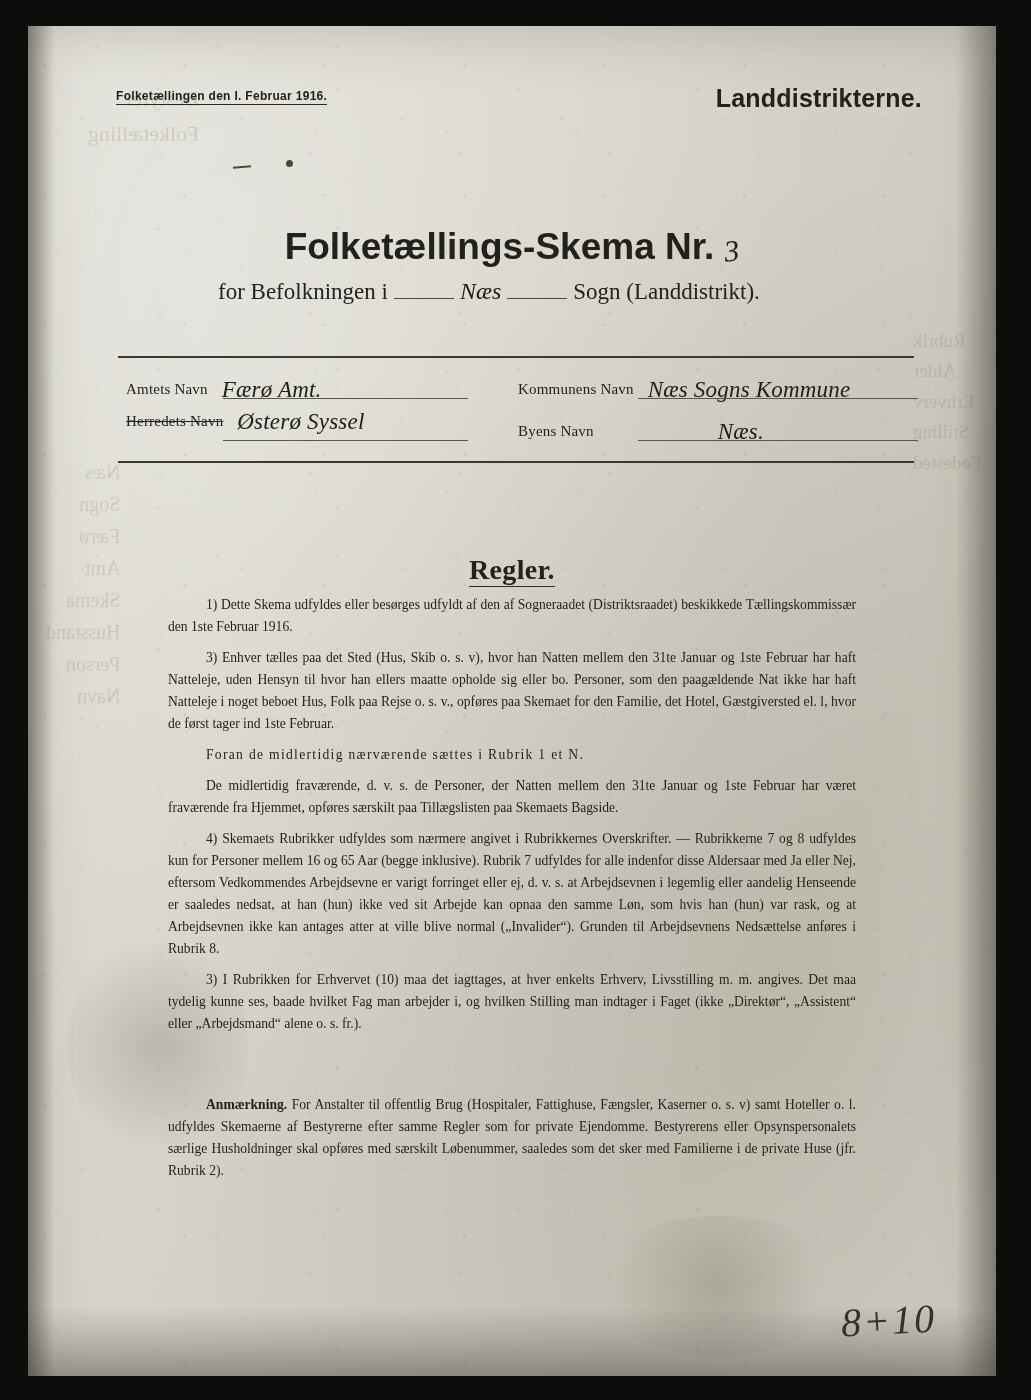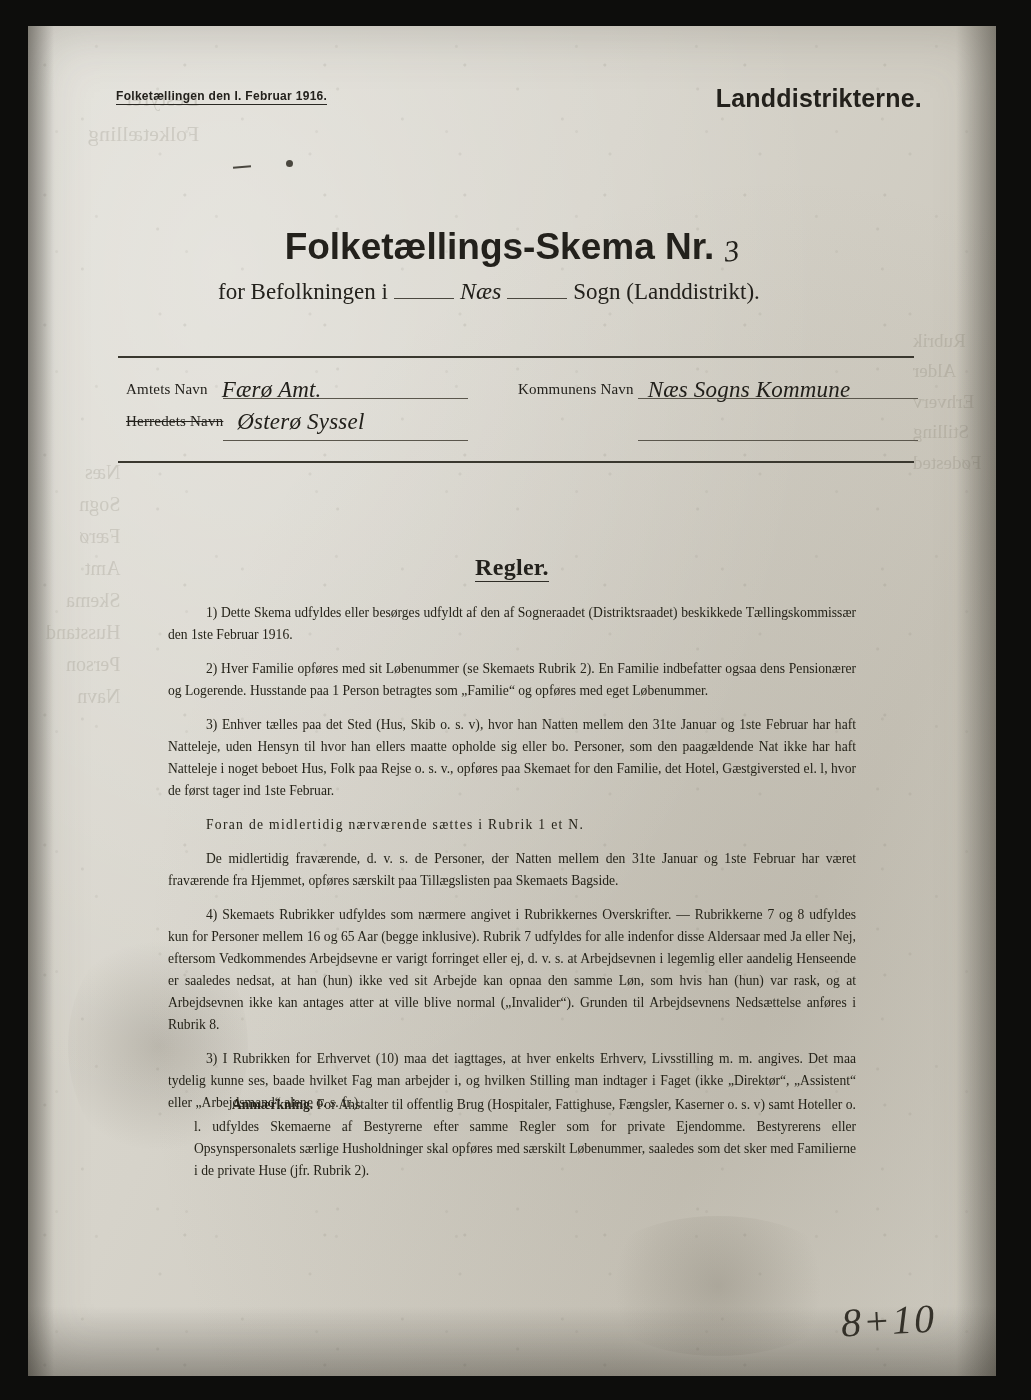--- a/index.html
+++ b/index.html
@@ -179,52 +179,51 @@
   }
   .ul-amt   { left: 195px; width: 245px; top: 372px; }
   .ul-herr  { left: 195px; width: 245px; top: 414px; }
   .ul-komm  { left: 610px; width: 280px; top: 372px; }
   .ul-byens { left: 610px; width: 280px; top: 414px; }
 
   .regler {
     position: absolute;
     left: 0; right: 0; top: 528px;
     text-align: center;
-    font-size: 24px;
+    font-size: 28px;
     letter-spacing: .3px;
     font-family: "Liberation Serif", serif;
     font-weight: bold;
   }
   .regler .u { border-bottom: 1.5px solid #2e2c26; padding-bottom: 1px;}
 
   .rules {
     position: absolute;
     left: 140px;
     right: 140px;
     top: 564px;
     font-size: 13.6px;
     line-height: 1.62;
     text-align: justify;
     color: #252319;
   }
-  .rules p { margin: 12px 0 9px 0; }
+  .rules p { margin: 4px 0 9px 0; }
   .rules p.ind { text-indent: 38px; }
   .rules .sp { letter-spacing: 1.3px; }
 
   .note {
     position: absolute;
     left: 140px;
     right: 140px;
     top: 1068px;
     font-size: 13.6px;
     line-height: 1.62;
     text-align: justify;
     color: #252319;
     text-indent: 38px;
-    margin-left: 26px;
   }
   .note .b { font-weight: bold; }
 
   .corner-mark {
     position: absolute;
     right: 60px;
     bottom: 32px;
     font-family: "Liberation Serif", serif;
     font-size: 40px;
     color: #35322a;
@@ -304,29 +303,32 @@
         <span class="val hand">Østerø Syssel</span>
       </div>
       <div class="underline-line ul-herr"></div>
 
       <div class="field f-komm">
         <span class="lbl">Kommunens Navn</span>
         <span class="val hand">Næs Sogns Kommune</span>
       </div>
       <div class="underline-line ul-komm"></div>
 
+      <div class="field f-byens">
+        <span class="lbl">Byens Navn</span>
+        <span class="val hand" style="margin-left:120px;">Næs.</span>
+      </div>
       <div class="underline-line ul-byens"></div>
 
       <div class="regler">
         <span class="u">Regler.</span>
       </div>
 
       <div class="rules">
         <p class="ind">1) Dette Skema udfyldes eller besørges udfyldt af den af Sogneraadet (Distriktsraadet) beskikkede Tællingskommissær den 1ste Februar 1916.</p>
-        <p class="ind">2) Hver Familie opføres med sit Løbenummer (se Skemaets Rubrik 2). En Familie indbefatter ogsaa dens Pensionærer og Logerende. Husstande paa 1 Person betragtes som „Familie“ og opføres med eget Løbenummer.</p>
         <p class="ind">3) Enhver tælles paa det Sted (Hus, Skib o. s. v), hvor han Natten mellem den 31te Januar og 1ste Februar har haft Natteleje, uden Hensyn til hvor han ellers maatte opholde sig eller bo. Personer, som den paagældende Nat ikke har haft Natteleje i noget beboet Hus, Folk paa Rejse o. s. v., opføres paa Skemaet for den Familie, det Hotel, Gæstgiversted el. l, hvor de først tager ind 1ste Februar.</p>
         <p class="ind sp">Foran de midlertidig nærværende sættes i Rubrik 1 et N.</p>
         <p class="ind">De midlertidig fraværende, d. v. s. de Personer, der Natten mellem den 31te Januar og 1ste Februar har været fraværende fra Hjemmet, opføres særskilt paa Tillægslisten paa Skemaets Bagside.</p>
         <p class="ind">4) Skemaets Rubrikker udfyldes som nærmere angivet i Rubrikkernes Overskrifter. — Rubrikkerne 7 og 8 udfyldes kun for Personer mellem 16 og 65 Aar (begge inklusive). Rubrik 7 udfyldes for alle indenfor disse Aldersaar med Ja eller Nej, eftersom Vedkommendes Arbejdsevne er varigt forringet eller ej, d. v. s. at Arbejdsevnen i legemlig eller aandelig Henseende er saaledes nedsat, at han (hun) ikke ved sit Arbejde kan opnaa den samme Løn, som hvis han (hun) var rask, og at Arbejdsevnen ikke kan antages atter at ville blive normal („Invalider“). Grunden til Arbejdsevnens Nedsættelse anføres i Rubrik 8.</p>
         <p class="ind">3) I Rubrikken for Erhvervet (10) maa det iagttages, at hver enkelts Erhverv, Livsstilling m. m. angives. Det maa tydelig kunne ses, baade hvilket Fag man arbejder i, og hvilken Stilling man indtager i Faget (ikke „Direktør“, „Assistent“ eller „Arbejdsmand“ alene o. s. fr.).</p>
       </div>
 
       <div class="note">
         <span class="b">Anmærkning.</span>
         <span>For Anstalter til offentlig Brug (Hospitaler, Fattighuse, Fængsler, Kaserner o. s. v) samt Hoteller o. l. udfyldes Skemaerne af Bestyrerne efter samme Regler som for private Ejendomme. Bestyrerens eller Opsynspersonalets særlige Husholdninger skal opføres med særskilt Løbenummer, saaledes som det sker med Familierne i de private Huse (jfr. Rubrik 2).</span>

